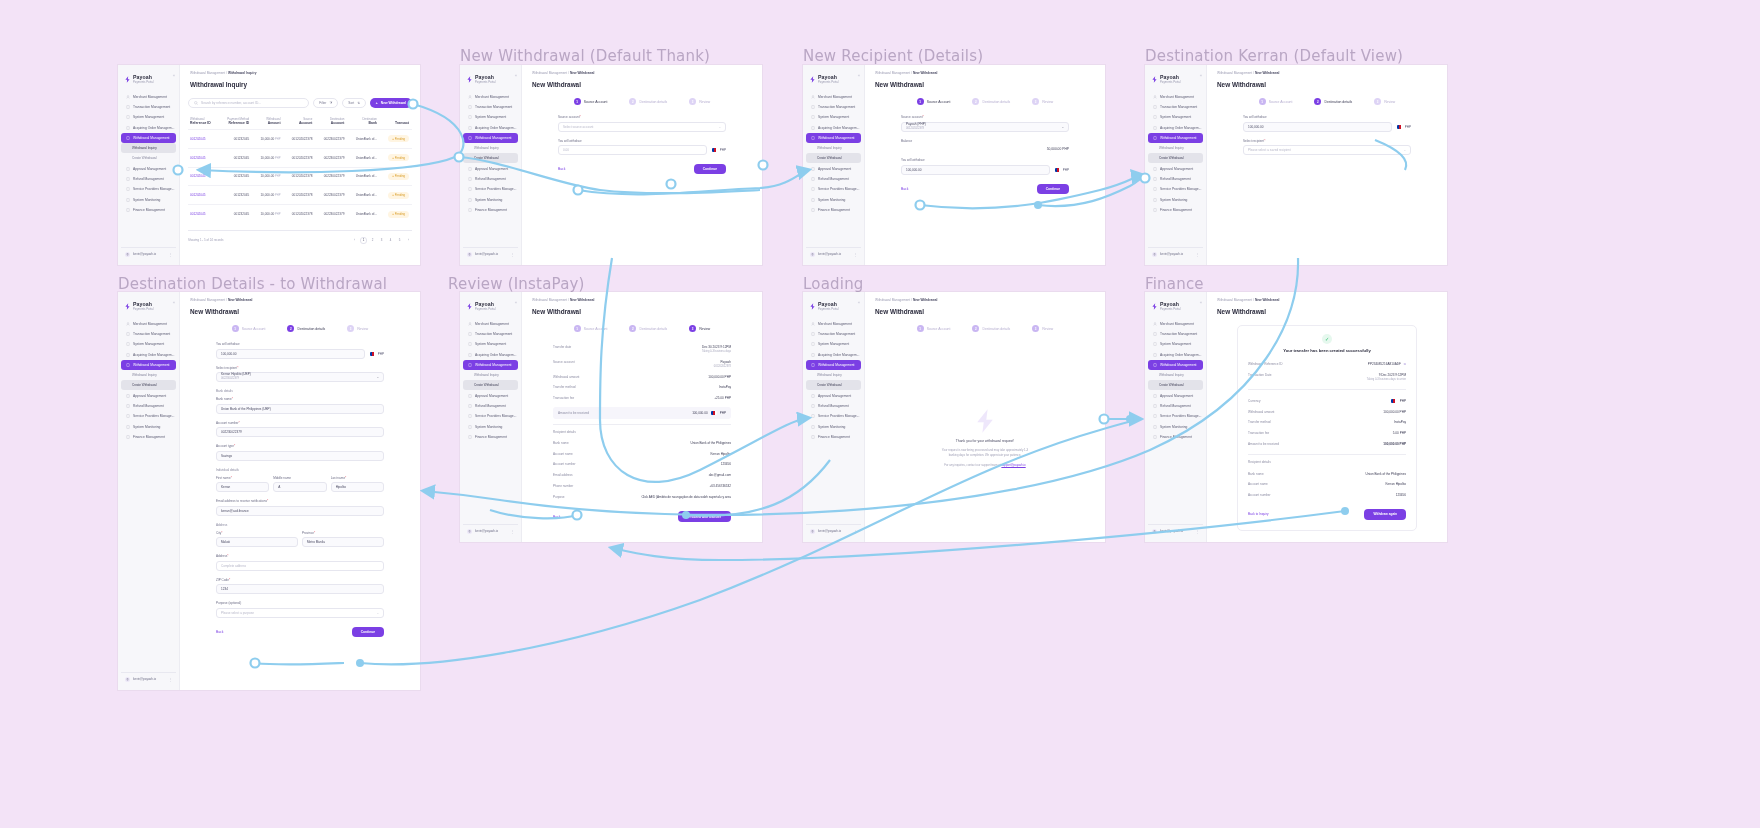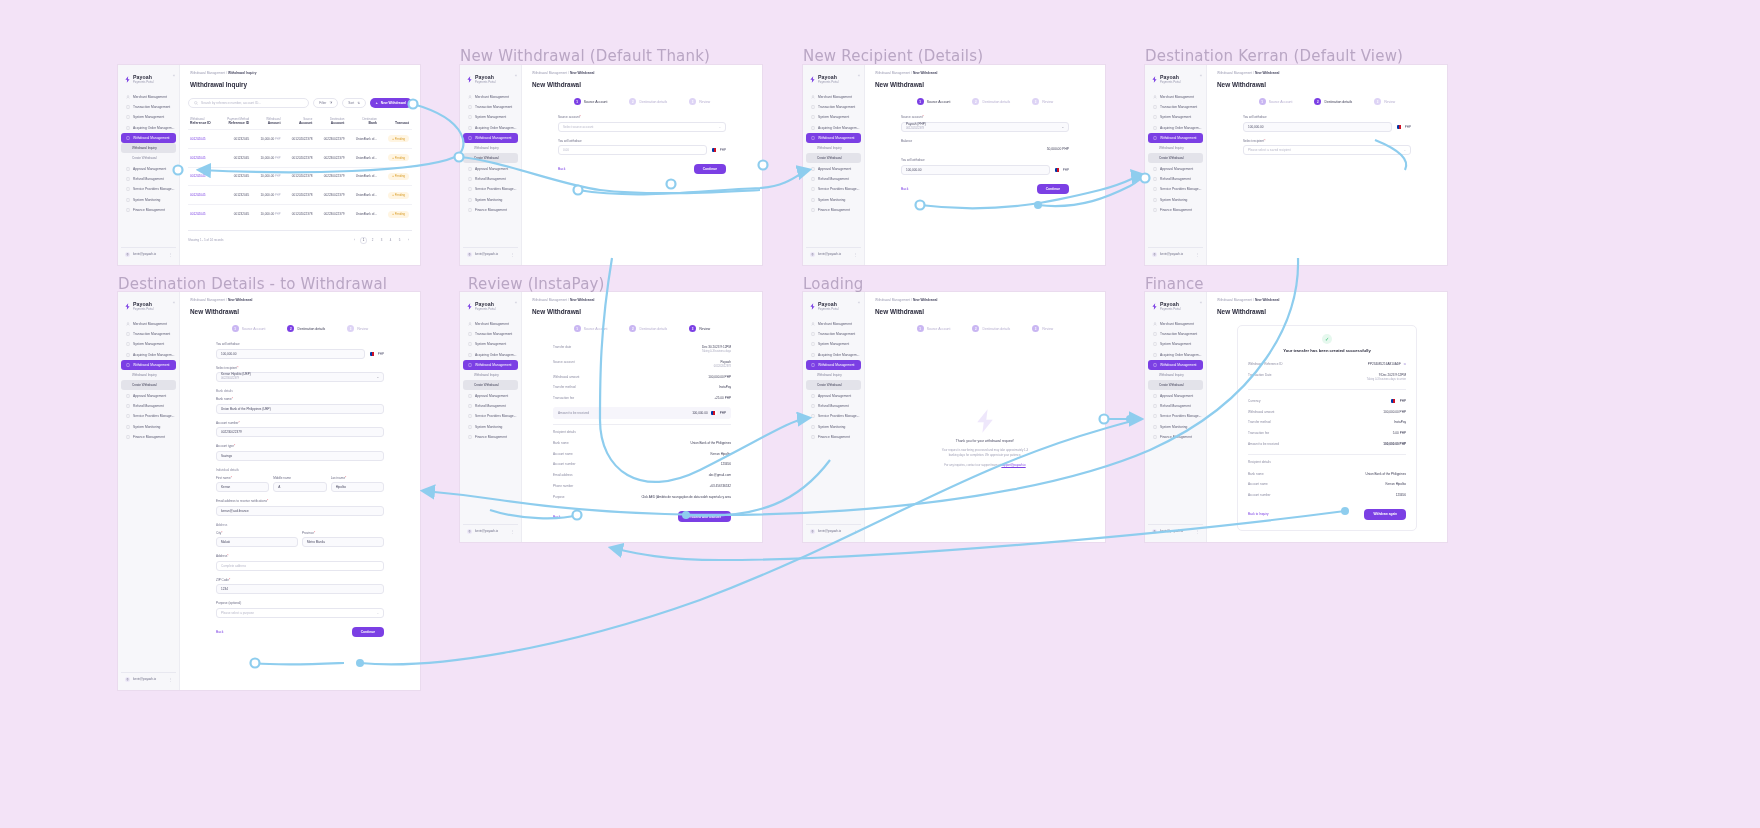--- a/index.html
+++ b/index.html
@@ -235,21 +235,21 @@
       <circle cx="1345" cy="511" r="4"></circle>
         <circle cx="360" cy="663" r="4"></circle>
       <circle cx="1130" cy="419" r="4"></circle>
     </g>
   </svg>
 
   <div class="frame-label" style="left:460px;top:47px">New Withdrawal (Default Thank)</div>
   <div class="frame-label" style="left:803px;top:47px">New Recipient (Details)</div>
   <div class="frame-label" style="left:1145px;top:47px">Destination Kerran (Default View)</div>
   <div class="frame-label" style="left:118px;top:275px">Destination Details - to Withdrawal</div>
-  <div class="frame-label" style="left:468px;top:275px">Review (InstaPay)</div>
+  <div class="frame-label" style="left:448px;top:275px">Review (InstaPay)</div>
   <div class="frame-label" style="left:803px;top:275px">Loading</div>
   <div class="frame-label" style="left:1145px;top:275px">Finance</div>
 
   <div class="frame" id="frame1" style="left:118px;top:65px;width:302px;height:200px">
     <div class="sidebar">
       <div class="brand">
         <svg class="brand-logo" viewBox="0 0 20 20">
             <path d="M12 1 L4 11 h5 l-1 8 L16 9 h-5 z" fill="#7b3fe4"></path>
           </svg>
         <div class="brand-txt">

